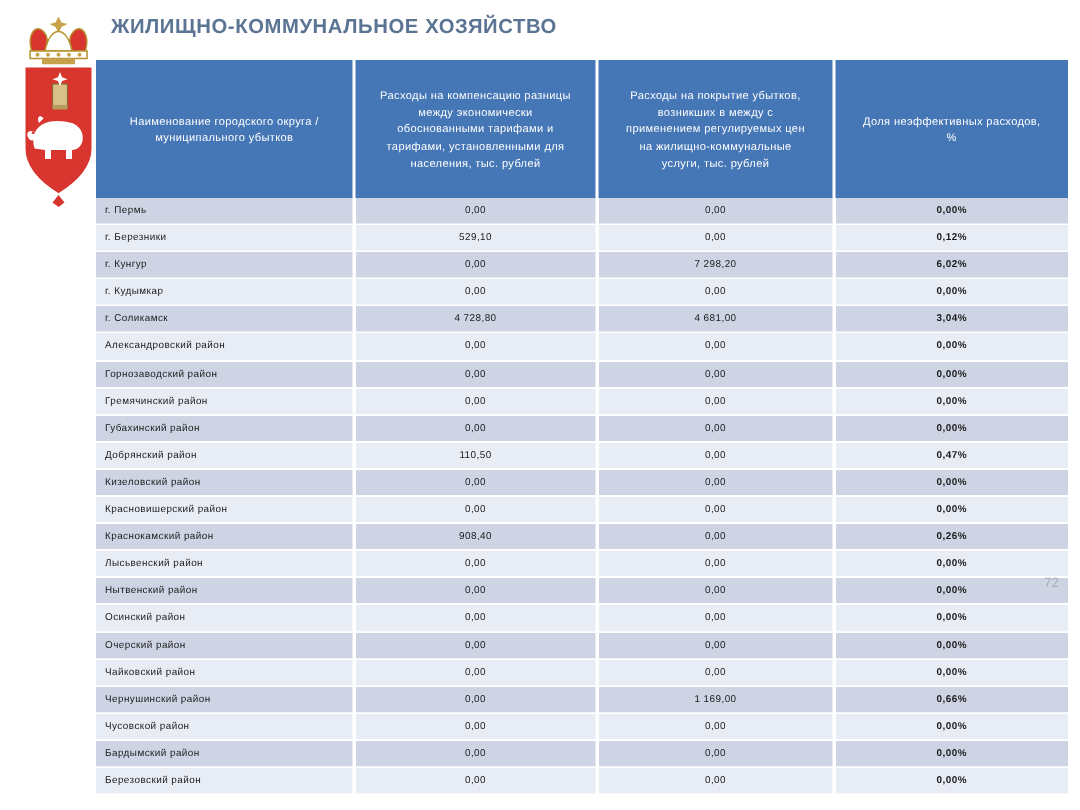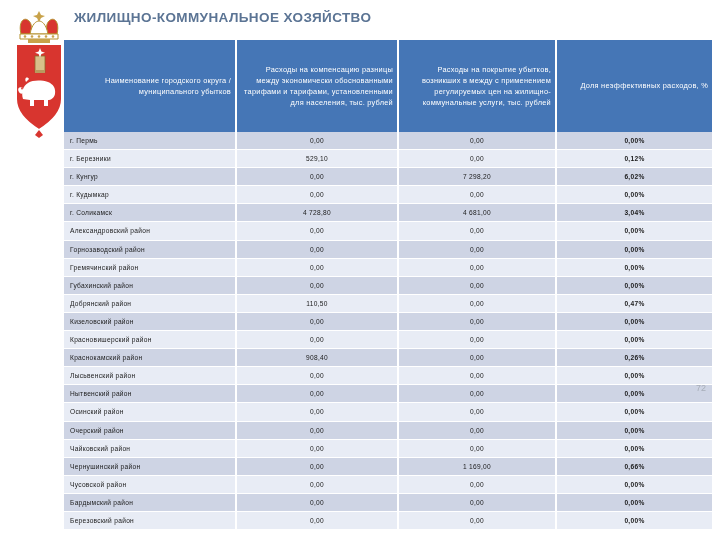--- a/index.html
+++ b/index.html
@@ -58,23 +58,23 @@
     width: 648px;
     table-layout: fixed;
   }
 
   table.data-table thead th {
     background: #4576b6;
     color: #ffffff;
     font-size: 7.4px;
     font-weight: normal;
     line-height: 1.52;
-    text-align: right;
+    text-align: center;
     vertical-align: middle;
-    padding: 5px 4px;
+    padding: 5px 16px;
     border-right: 2px solid #ffffff;
     letter-spacing: 0.25px;
     height: 92px;
     box-sizing: border-box;
     font-family: "Liberation Sans", sans-serif;
   }
   table.data-table thead th:last-child {
     border-right: none;
     margin-left: 40px;
   }

